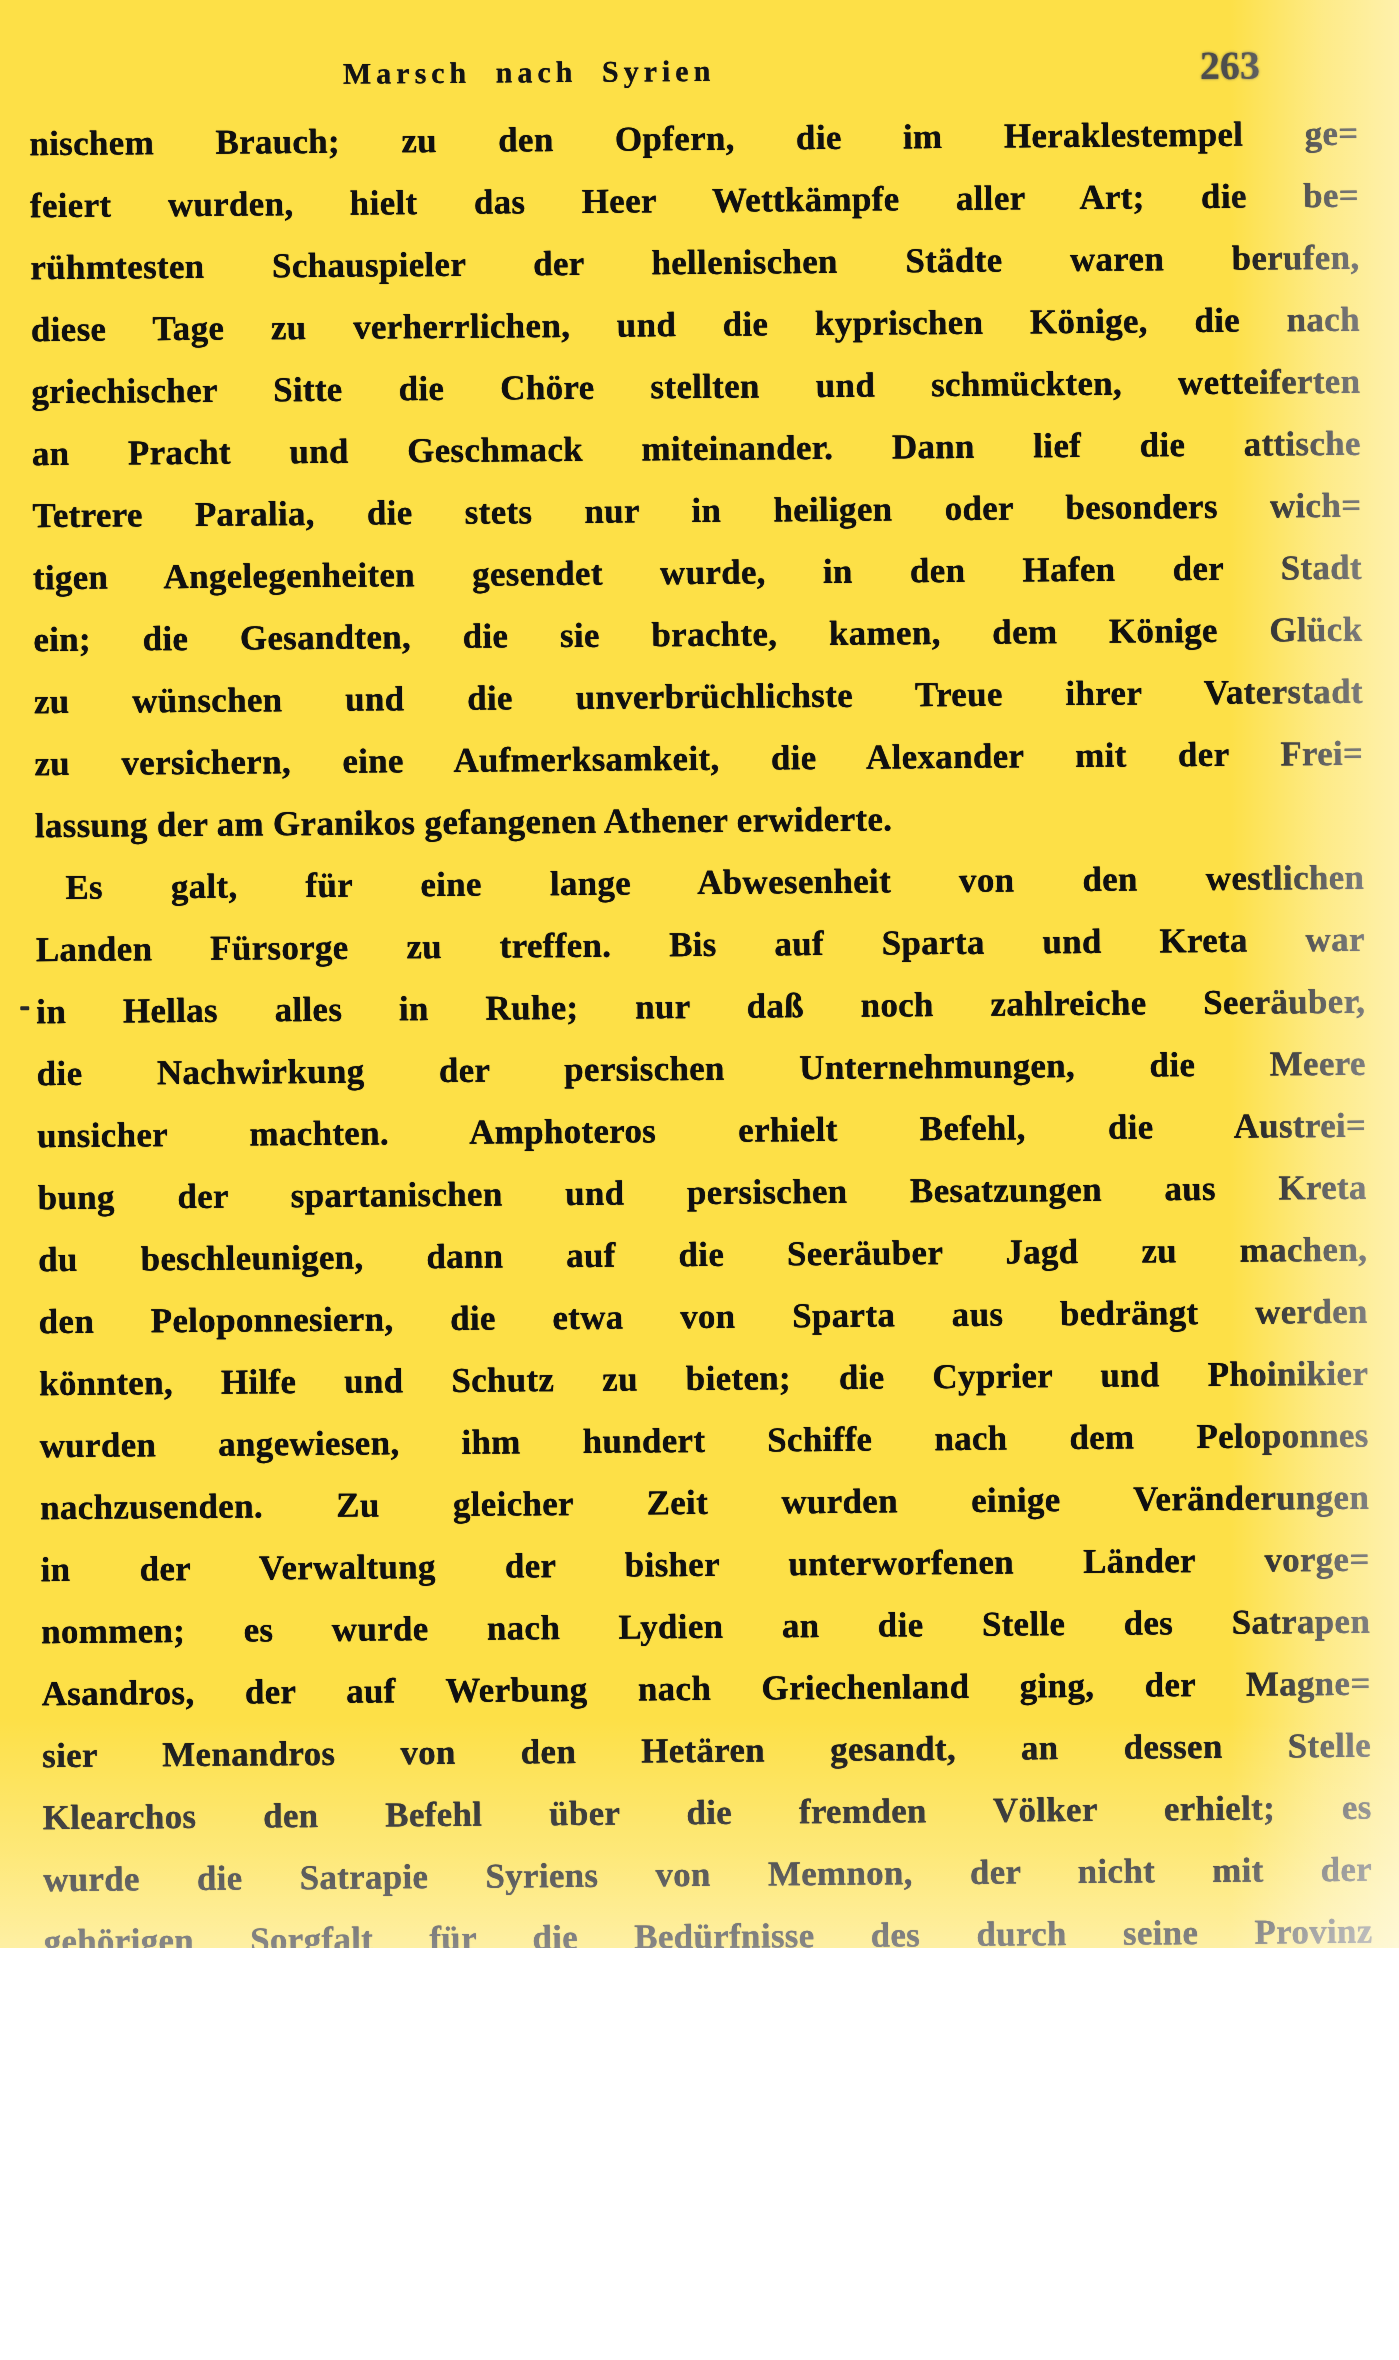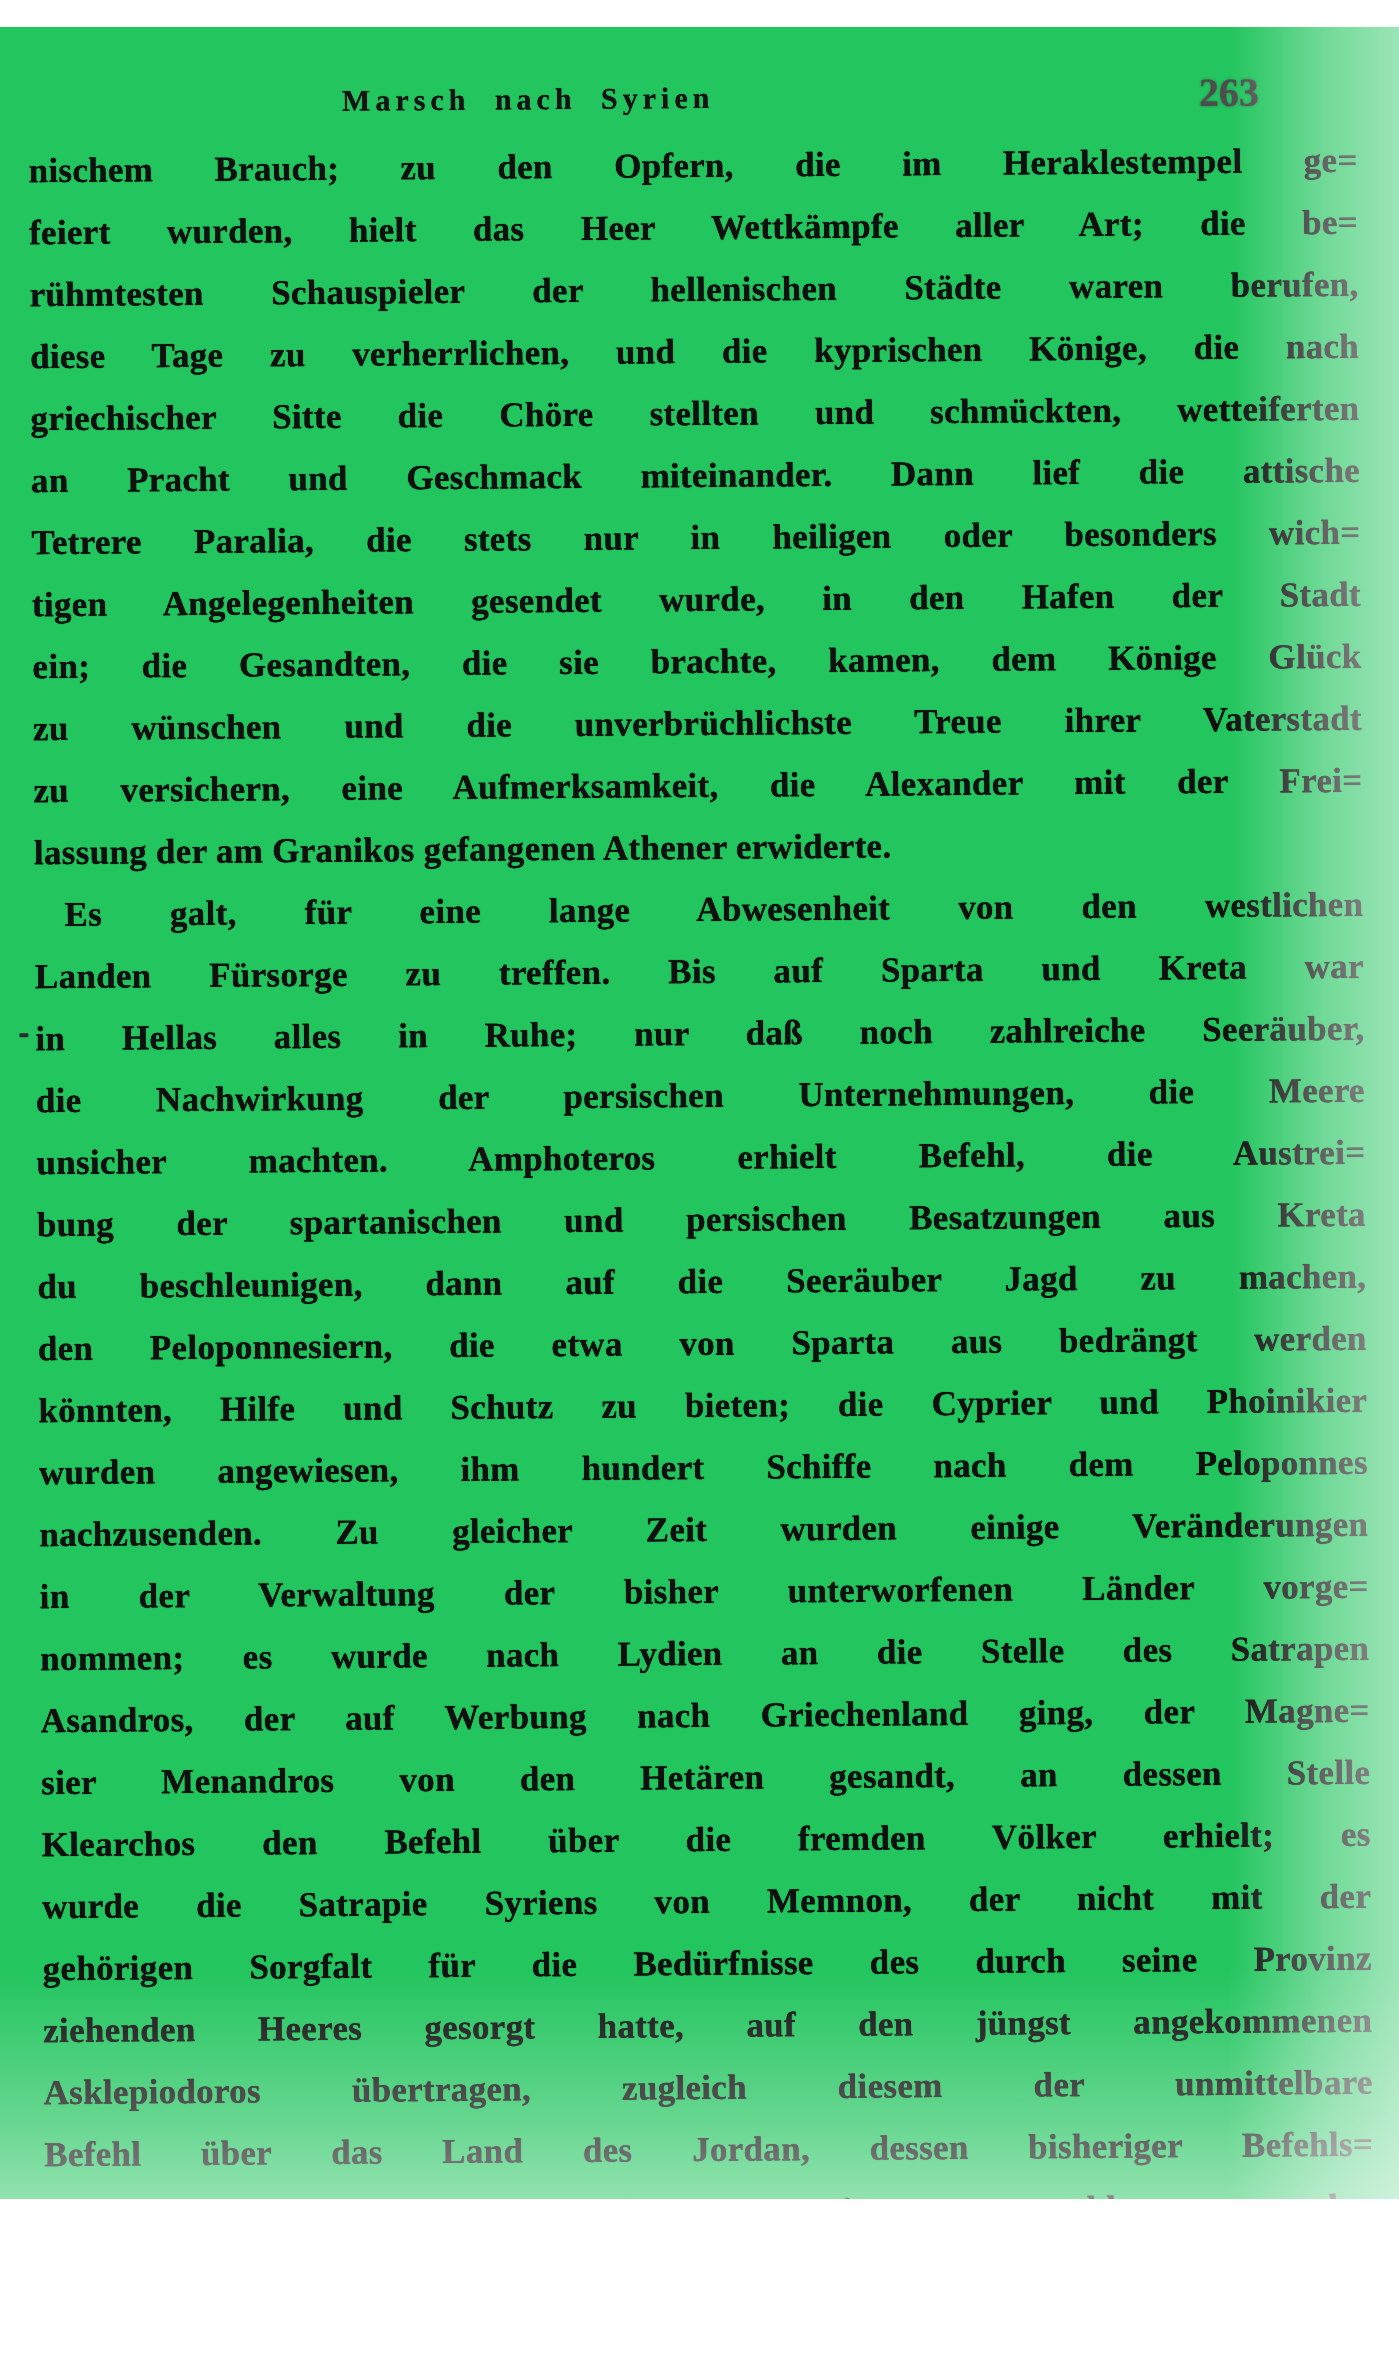--- a/index.html
+++ b/index.html
@@ -1,24 +1,23 @@
 <!DOCTYPE html>
 <html><head>
 <meta charset="utf-8">
 <style>
   html, body { margin: 0; padding: 0; background: #ffffff; }
   .page {
     position: relative;
     width: 1399px;
-    height: 2172px;
-    background: #22c55e;
+    height: 1948px;
+    background: #fde047;
     overflow: hidden;
     font-family: "Liberation Serif", "DejaVu Serif", serif;
     color: #101010;
-    margin-top: 27px;
   }
   .tilt {
     position: absolute;
     inset: 0;
     transform: rotate(-0.45deg);
     transform-origin: 50% 50%;
   }
   .header { position: absolute; top: 46px; left: 0; width: 100%; height: 64px; }
   .running-title {
     position: absolute;

